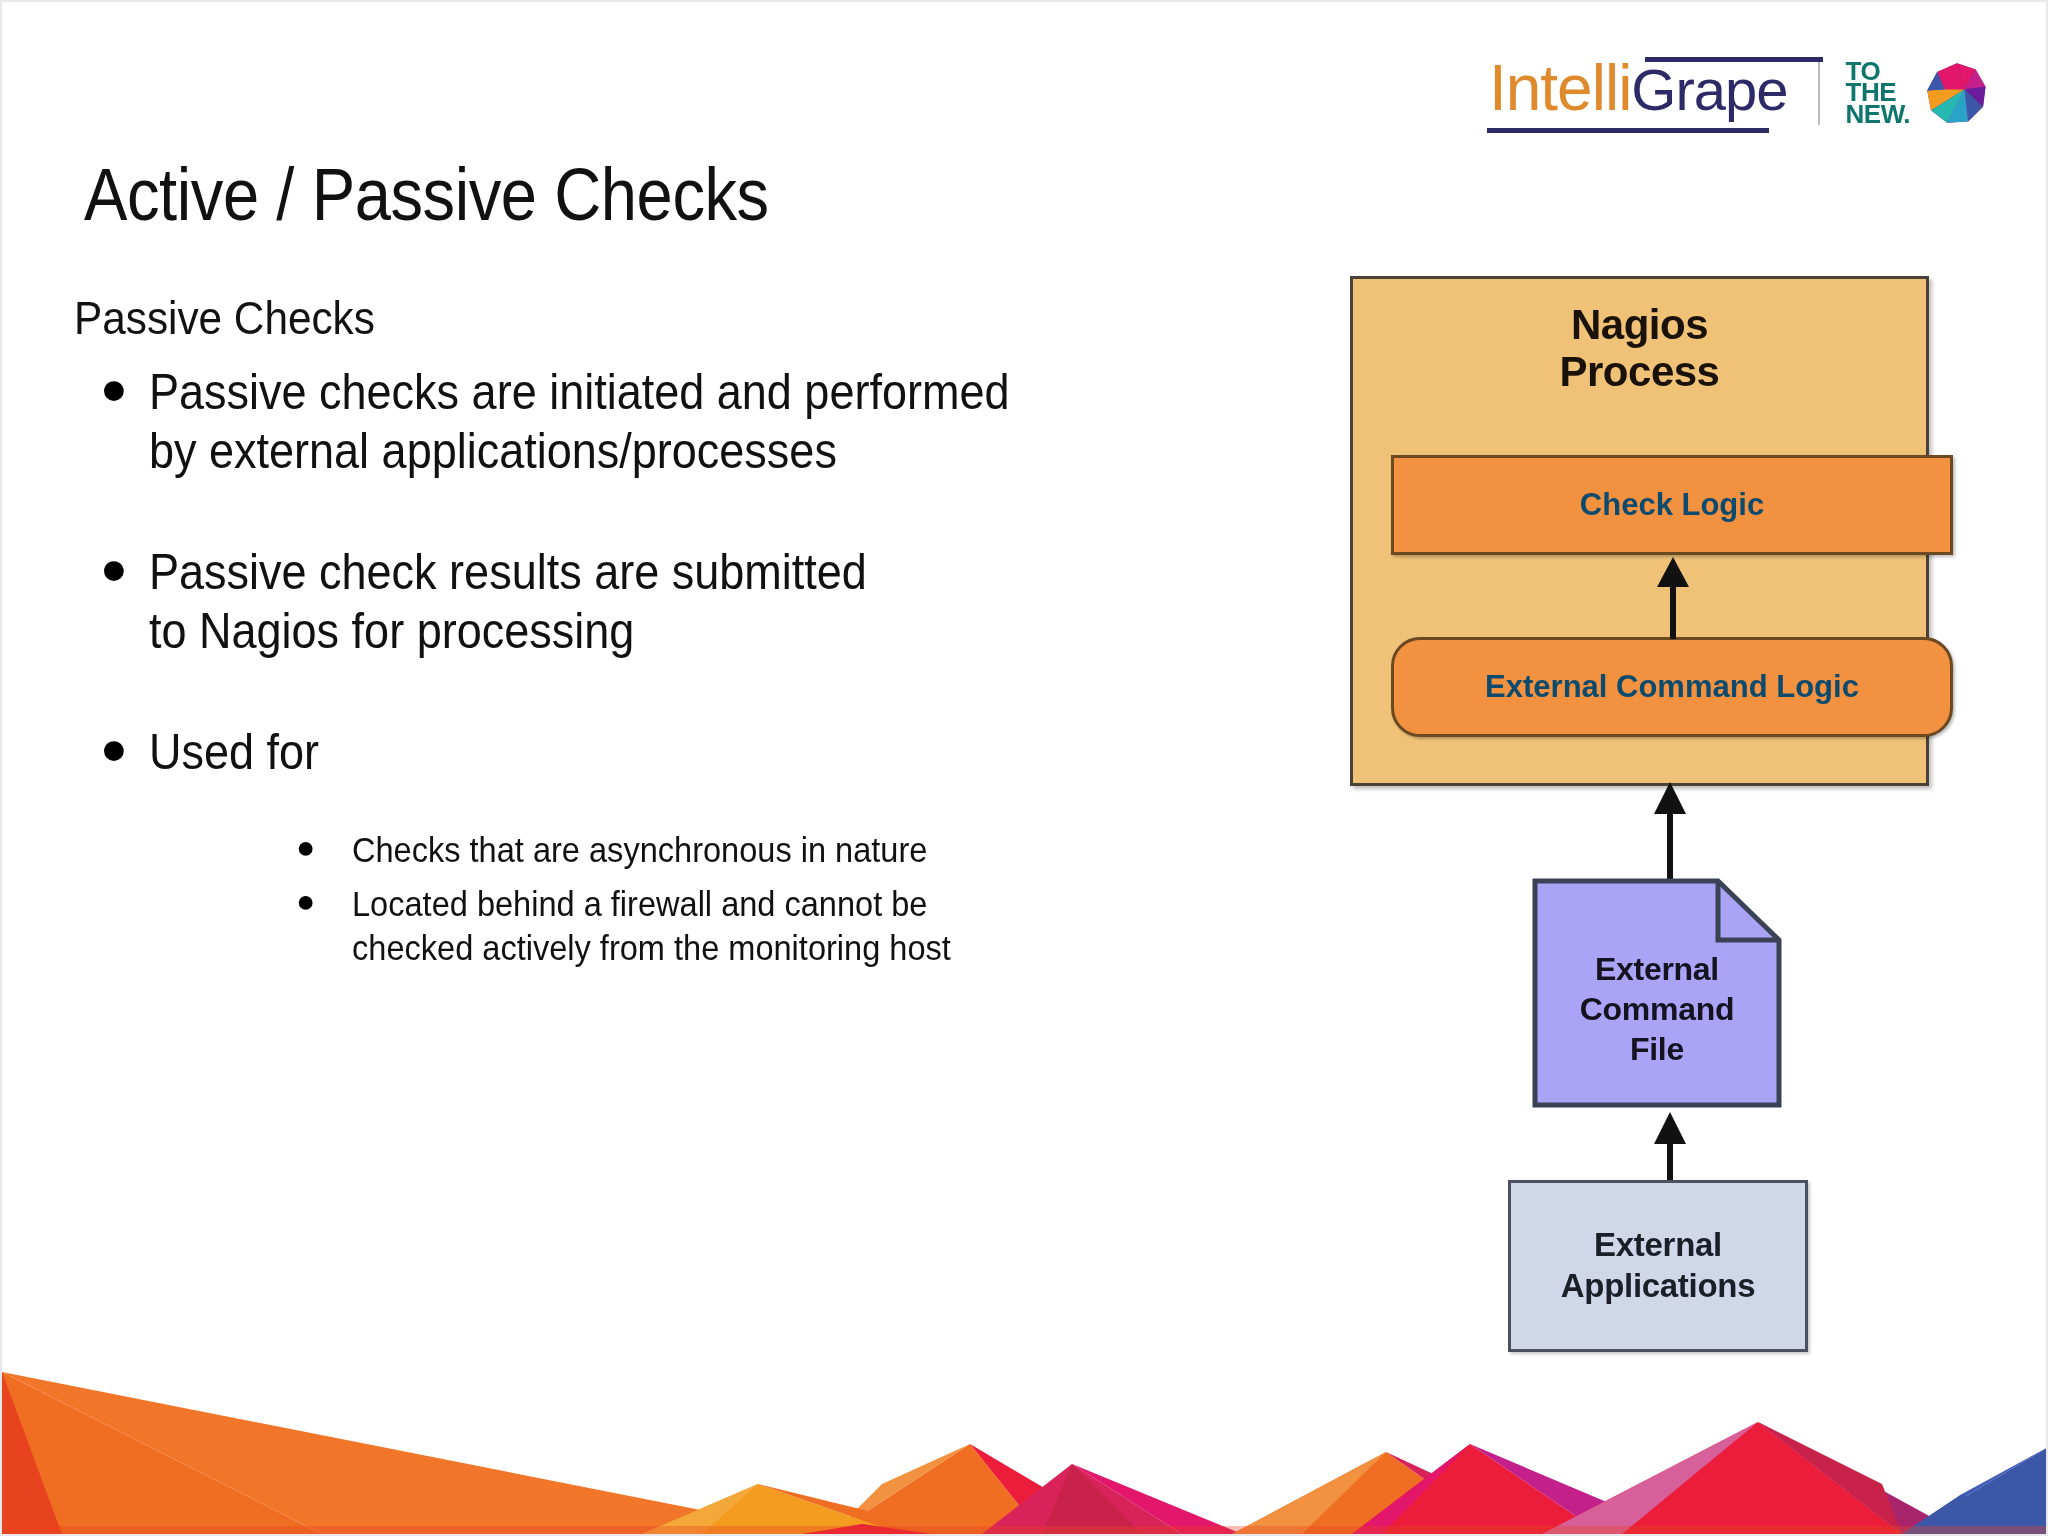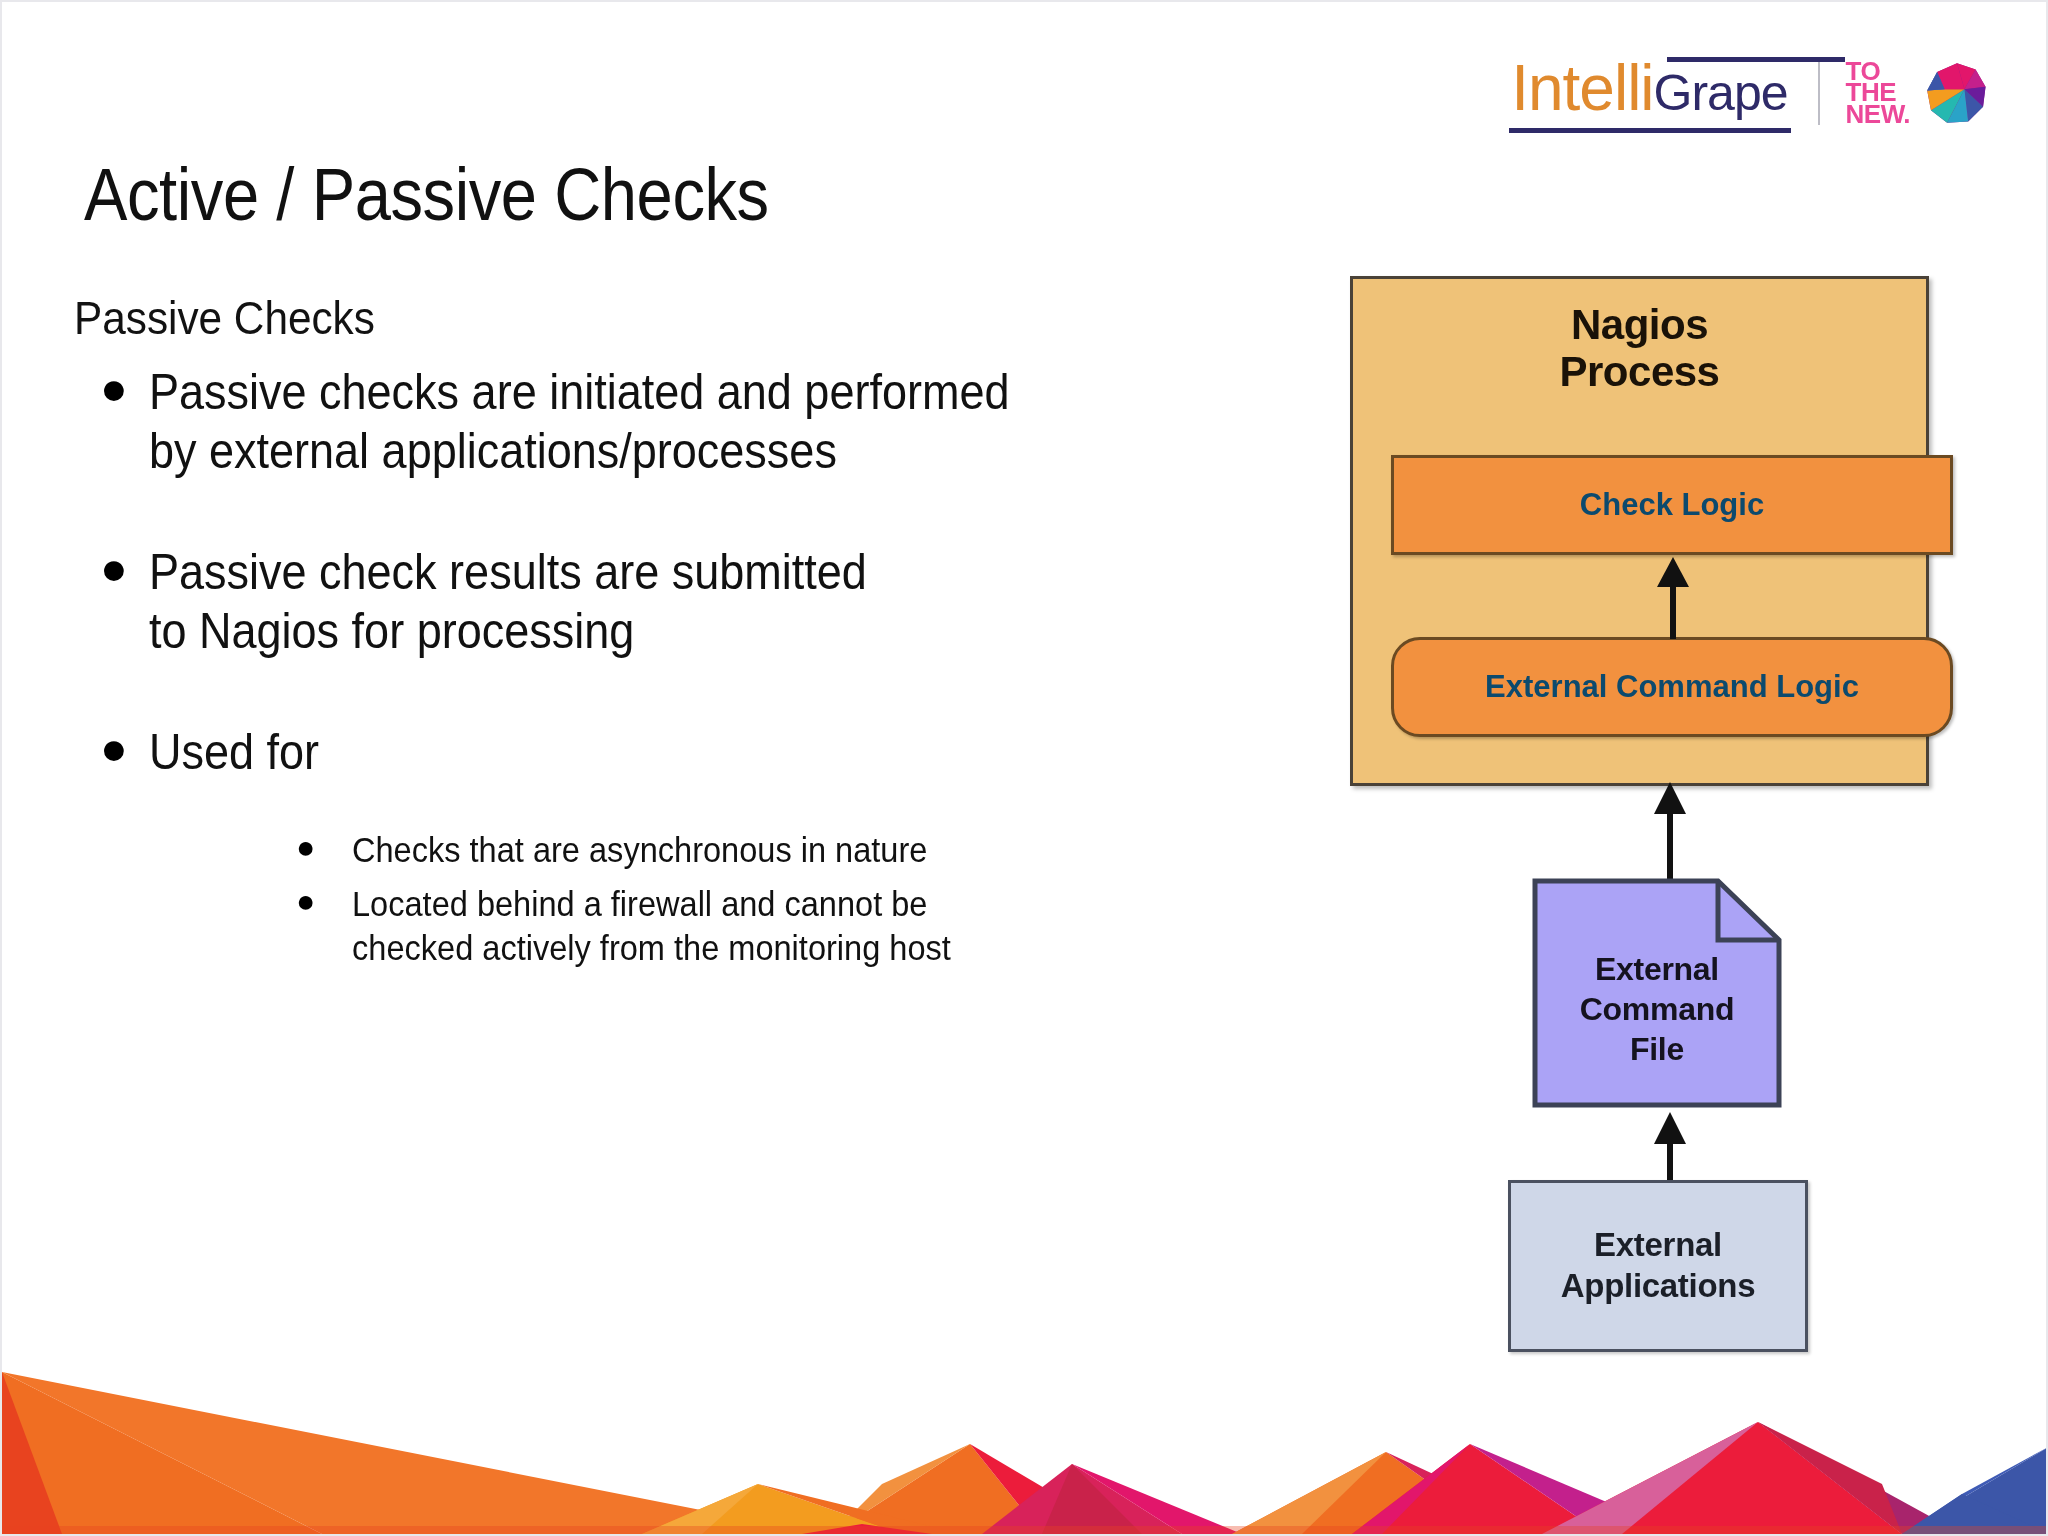--- a/index.html
+++ b/index.html
@@ -38,21 +38,21 @@
     padding: 0 4px 10px 4px;
   }
   #intelligrape-logo .ig-intelli {
     font-size: 64px;
     font-weight: 400;
     color: #E08A2E;
     letter-spacing: -1px;
     font-family: "Liberation Sans", sans-serif;
   }
   #intelligrape-logo .ig-grape {
-    font-size: 50px;
+    font-size: 58px;
     font-weight: 400;
     color: #2E2A68;
     letter-spacing: -1px;
     font-family: "Liberation Sans", sans-serif;
   }
   #intelligrape-logo .ig-rule-bottom {
     position: absolute;
     left: 2px;
     bottom: 2px;
     width: 282px;
@@ -78,21 +78,21 @@
 
   #tothenew-lockup {
     display: flex;
     align-items: center;
     gap: 16px;
   }
   #tothenew-wordmark {
     font-size: 26px;
     line-height: 0.82;
     font-weight: bold;
-    color: #ec4899;
+    color: #0f766e;
     letter-spacing: -0.5px;
     text-align: left;
   }
   #tothenew-wordmark span { display: block; }
 
   #tothenew-gem {
     width: 62px;
     height: 62px;
   }
 

